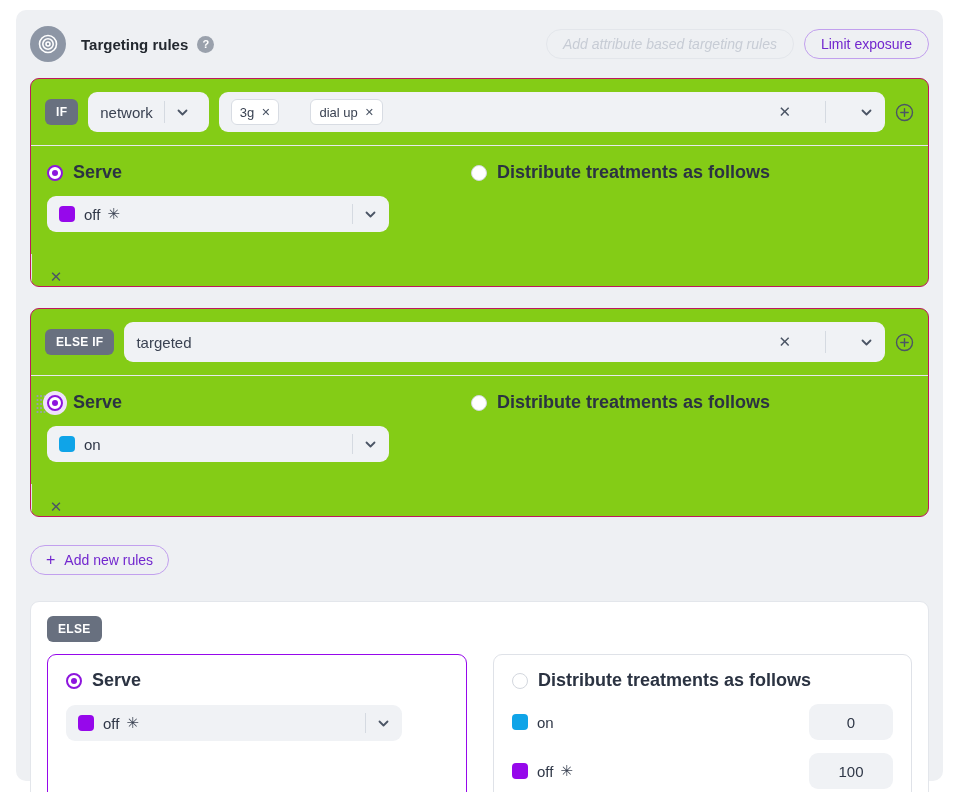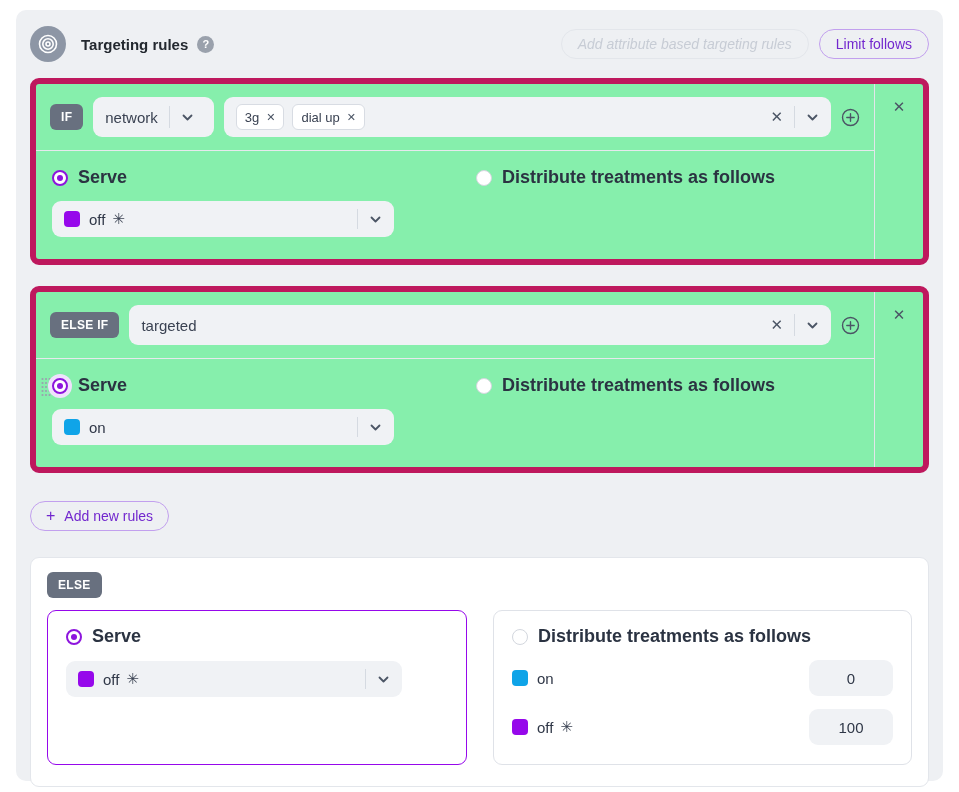--- a/index.html
+++ b/index.html
@@ -18,39 +18,39 @@
     font-size:11px; font-weight:700; display:flex; align-items:center; justify-content:center;
     margin-left:9px; }
   .hdr-spacer { flex:1; }
   .pill { height:30px; border-radius:15px; background:transparent; font-size:14px;
     display:inline-flex; align-items:center; padding:0 16px; font-family:inherit; cursor:pointer; }
   .pill.disabled { color:#c7ccd5; border:1px solid #e3e6eb; cursor:default;font-style:italic; }
   .pill.purple { color:#7227ce; border:1px solid #c2a0ee; font-weight:500; }
   .hdr .pill + .pill { margin-left:10px; }
 
   
-  .rule-card { display:flex; background:#86efac; border:6px solid #be185d; border-radius:9px;
-    margin-bottom:21px; overflow:hidden; }
+  .rule-card { display:flex; background:#84cc16; border:1px solid #be185d; border-radius:9px;
+    margin-bottom:21px; overflow:hidden;flex-direction:column; }
   .rule-main { flex:1; min-width:0; }
   .rule-side { width:49px; border-left:1px solid #e3e6eb; display:flex; justify-content:center;
     padding-top:12px; }
   .close-x { background:none; border:none; color:#4b5565; font-size:15px; line-height:1;
     cursor:pointer; height:20px; font-family:inherit; }
 
   .cond-row { display:flex; align-items:center; height:67px; padding:0 14px;
     border-bottom:1px solid #e6e9ed; gap:10px; }
 
   .badge { background:#68707f; color:#fff; font-size:12px; font-weight:700; letter-spacing:.3px;
     border-radius:6px; padding:6px 11px; white-space:nowrap; }
 
   .field { background:#f0f2f5; border-radius:9px; height:40px; display:flex; align-items:center;
     padding:0 12px; font-size:15px; color:#3a4252; }
   .field .divider { width:1px; height:22px; background:#d5dae1; margin:0 11px; }
   .field .ficon { display:flex; margin-right:8px; }
-  .grow { flex:1; min-width:0; }
+  .grow { flex:1; min-width:0;gap:23px; }
 
   .chip { display:inline-flex; align-items:center; gap:7px; background:#fff;
     border:1px solid #d8dce3; border-radius:6px; height:26px; padding:0 8px; font-size:13px;
     color:#3a4252; margin-right:8px; }
   .chip .chip-x { font-size:11px; color:#4b5565; cursor:pointer; }
 
   .icon-btn { background:none; border:none; display:flex; align-items:center; cursor:pointer; padding:0; }
   .x-clear { font-size:15px; color:#4b5565; background:none; border:none; cursor:pointer;
     font-family:inherit; }
 
@@ -112,21 +112,21 @@
         <svg width="22" height="22" viewBox="0 0 22 22">
           <circle cx="11" cy="11" r="8.5" fill="none" stroke="#ffffff" stroke-width="1.6"></circle>
           <circle cx="11" cy="11" r="5.2" fill="none" stroke="#ffffff" stroke-width="1.6"></circle>
           <circle cx="11" cy="11" r="2" fill="none" stroke="#ffffff" stroke-width="1.6"></circle>
         </svg>
       </div>
       <div class="hdr-title">Targeting rules</div>
       <div class="help-badge">?</div>
       <div class="hdr-spacer"></div>
       <button class="pill disabled">Add attribute based targeting rules</button>
-      <button class="pill purple">Limit follows</button>
+      <button class="pill purple">Limit exposure</button>
     </div>
 
     <div class="rule-card">
       <div class="rule-main">
         <div class="cond-row">
           <span class="badge">IF</span>
 
           <div class="field">
             <span>network</span>
             <span class="divider"></span>

